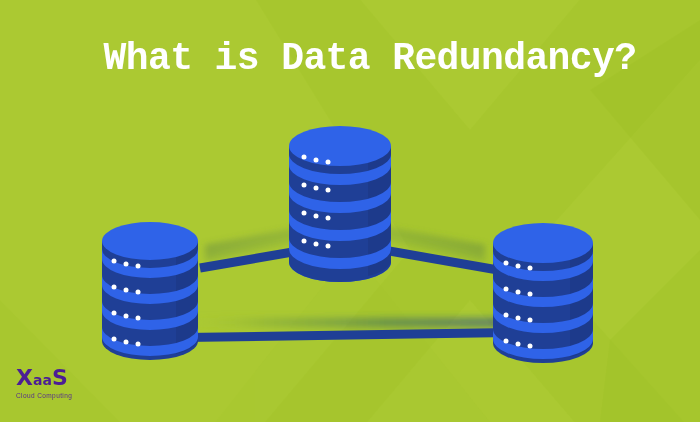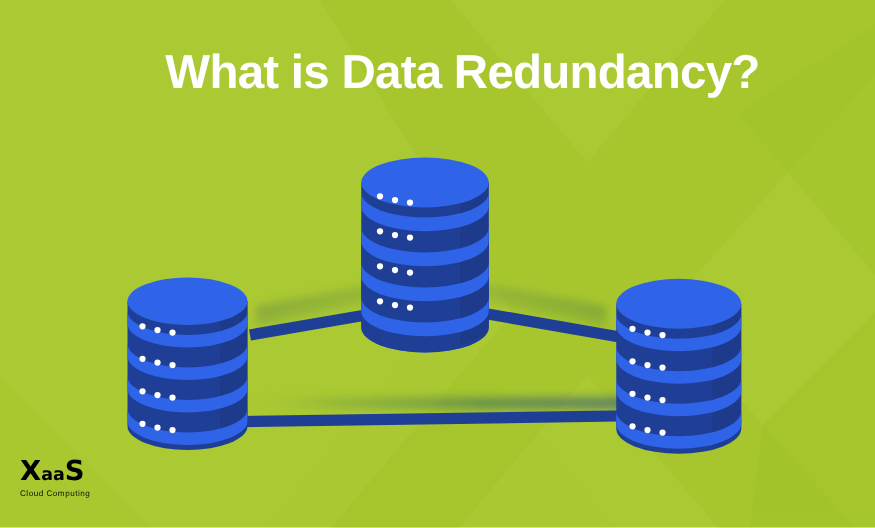--- a/index.html
+++ b/index.html
@@ -23,21 +23,21 @@
     height: 100%;
   }
   
   #title {
     position: absolute;
     left: 0;
     right: 0;
     top: 38px;
     text-align: center;
     color: #ffffff;
-    font-family: Liberation Sans, sans-serif;
+    font-family: Liberation Mono, monospace;
     font-size: 38px;
     font-weight: bold;
     letter-spacing: -0.6px;
     line-height: 1.1;
     white-space: nowrap;
     margin-left: 40px;
   }
   
   #illustration {
     position: absolute;
@@ -46,21 +46,21 @@
     width: 700px;
     height: 422px;
   }
   
   #logo {
     position: absolute;
     left: 16px;
     bottom: 18px;
     width: 84px;
     height: 36px;
-    color: #000000;
+    color: #4c1d95;
   }
   #logo .logo-word {
     font-family: "DejaVu Sans", sans-serif;
     font-weight: bold;
     font-size: 22px;
     line-height: 20px;
     letter-spacing: 0px;
     display: block;
     white-space: nowrap;
   }

